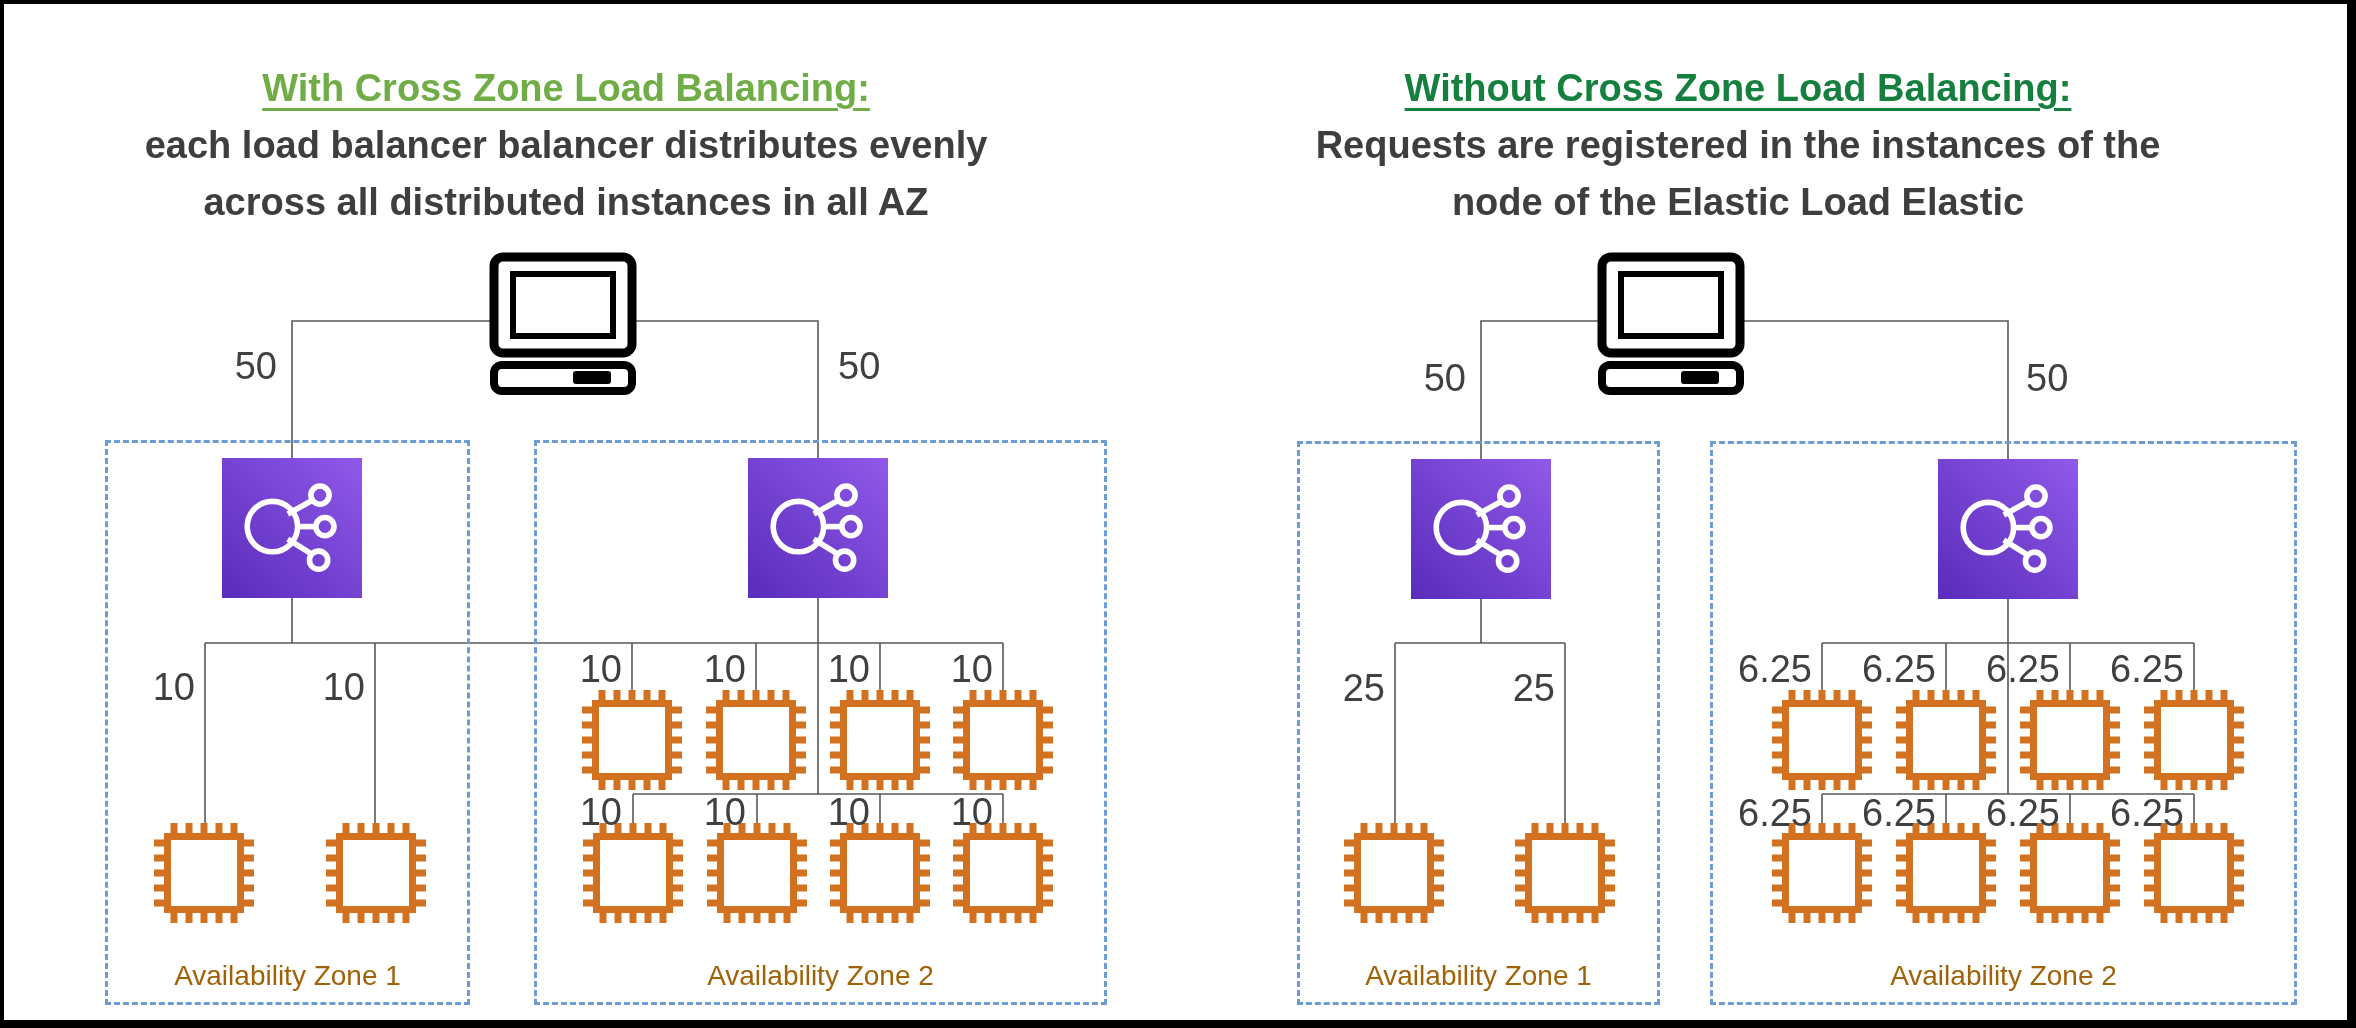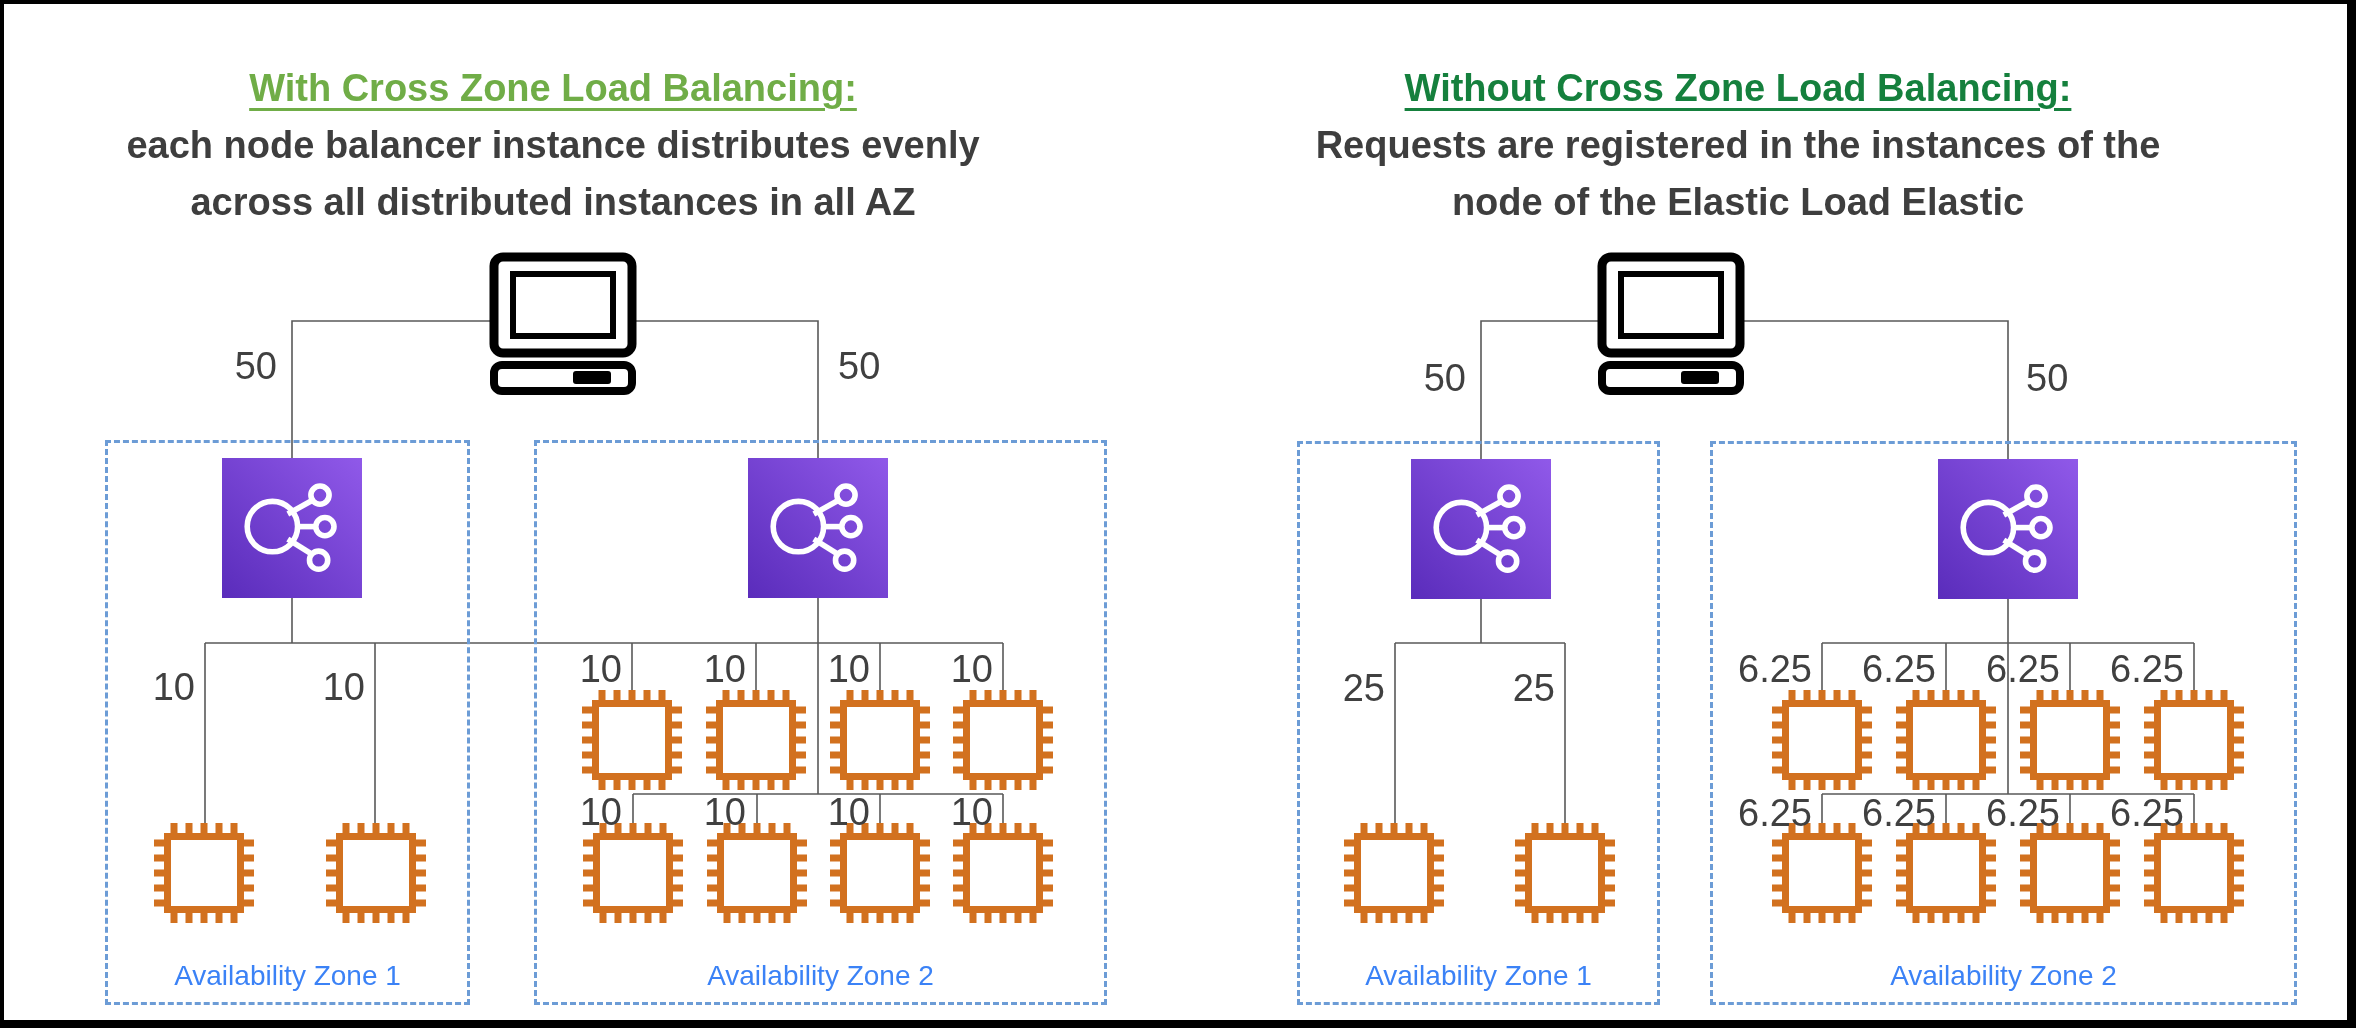--- a/index.html
+++ b/index.html
@@ -23,21 +23,21 @@
   }
   .header .sub { font-size:38px; font-weight:700; line-height:57px; margin:0; color:#3E3E3E; }
   .header.lh .title { color:#70AD47; }
   .header.rh .title { color:#15803d; }
 
   .azbox {
     position:absolute; border:3px dashed #6C9CD6; box-sizing:border-box;
   }
   .azlabel {
     position:absolute; bottom:10px; left:0; width:100%; text-align:center;
-    color:#3b82f6; font-size:28px; line-height:32px;
+    color:#a16207; font-size:28px; line-height:32px;
   }
 
   .num { position:absolute; width:110px; font-size:38px; line-height:38px; color:#404040; }
   .num.r { text-align:right; }
   .num.l { text-align:left; }
 
   .chip     { position:absolute; width:100px; height:100px; }
   .lb       { position:absolute; width:140px; height:140px; }
   .computer { position:absolute; width:148px; height:143px; }
 
@@ -117,23 +117,23 @@
       M1481 595 V643
       M1395 643 H1565
       M1395 643 V824  M1565 643 V824
       M2008 595 V794
       M1822 643 H2194
       M1822 643 V690  M1946 643 V690  M2070 643 V690  M2194 643 V690
       M1822 794 H2194
       M1822 794 V824  M1946 794 V824  M2070 794 V824  M2194 794 V824"></path>
   </svg>
 
-  <div class="header lh" style="left:51px; top:60px; width:1004px;">
+  <div class="header lh" style="left:64px; top:60px; width:1004px;">
     <div class="title">With Cross Zone Load Balancing:</div>
-    <div class="sub">each node balancer instance distributes evenly</div>
+    <div class="sub">each load balancer balancer distributes evenly</div>
     <div class="sub">across all distributed instances in all AZ</div>
   </div>
   <div class="header rh" style="left:1238px; top:60px; width:1000px;">
     <div class="title">Without Cross Zone Load Balancing:</div>
     <div class="sub">Requests are registered in the instances of the</div>
     <div class="sub">node of the Elastic Load Elastic</div>
   </div>
 
   <div class="azbox" style="left:105px; top:440px; width:365px; height:565px;">
     <div class="azlabel">Availability Zone 1</div>

